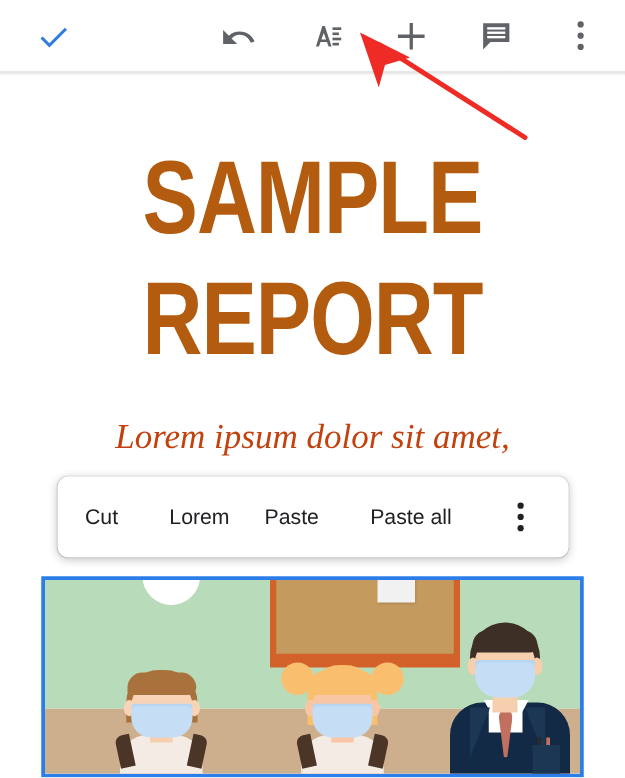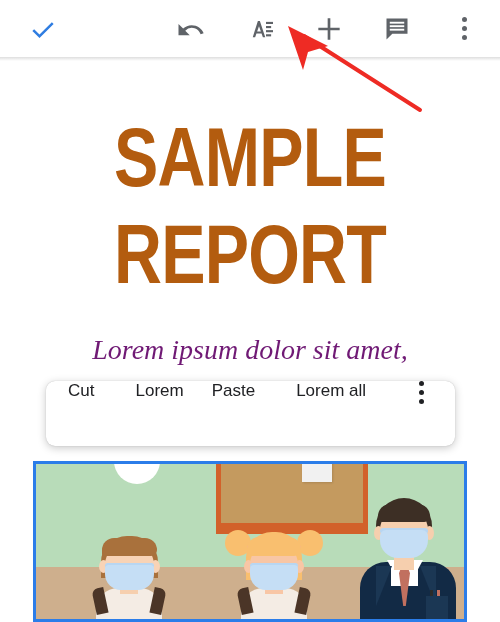--- a/index.html
+++ b/index.html
@@ -87,21 +87,21 @@
     transform: scaleX(0.80);
     white-space: pre-line;
   }
 
   #doc-subtitle {
     position: absolute;
     left: 0;
     top: 272px;
     width: 500px;
     text-align: center;
-    color: #701a75;
+    color: #c2410c;
     font-family: "Liberation Serif", serif;
     font-style: italic;
     font-size: 28px;
     line-height: 34px;
   }
 
   
   #doc-image-wrap {
     position: absolute;
     left: 33px;
@@ -312,21 +312,21 @@
   
   #context-menu {
     position: absolute;
     left: 46px; top: 381px;
     width: 409px;
     height: 65px;
     background: #ffffff;
     border-radius: 9px;
     box-shadow: 0 2px 8px rgba(0,0,0,0.22), 0 0 1px rgba(0,0,0,0.25);
     display: flex;
-    align-items: flex-start;
+    align-items: center;
     z-index: 40;
   }
   .cm-item {
     font-size: 17px;
     color: #202124;
     cursor: pointer;
     white-space: nowrap;
     font-family: "Liberation Sans", sans-serif;
   }
   #cm-cut       { margin-left: 22px; }
@@ -484,21 +484,21 @@
 
     </div>
   </div>
 
 </div>
 
 <div id="context-menu">
   <span id="cm-cut" class="cm-item">Cut</span>
   <span id="cm-copy" class="cm-item">Lorem</span>
   <span id="cm-paste" class="cm-item">Paste</span>
-  <span id="cm-selectall" class="cm-item">Lorem all</span>
+  <span id="cm-selectall" class="cm-item">Paste all</span>
   <span id="cm-more">
     <span class="dots-vert">
       <i></i>
         <i></i>
         <i></i>
     </span>
   </span>
 </div>
 
 <svg id="annotation-arrow" viewBox="0 0 170 100">

